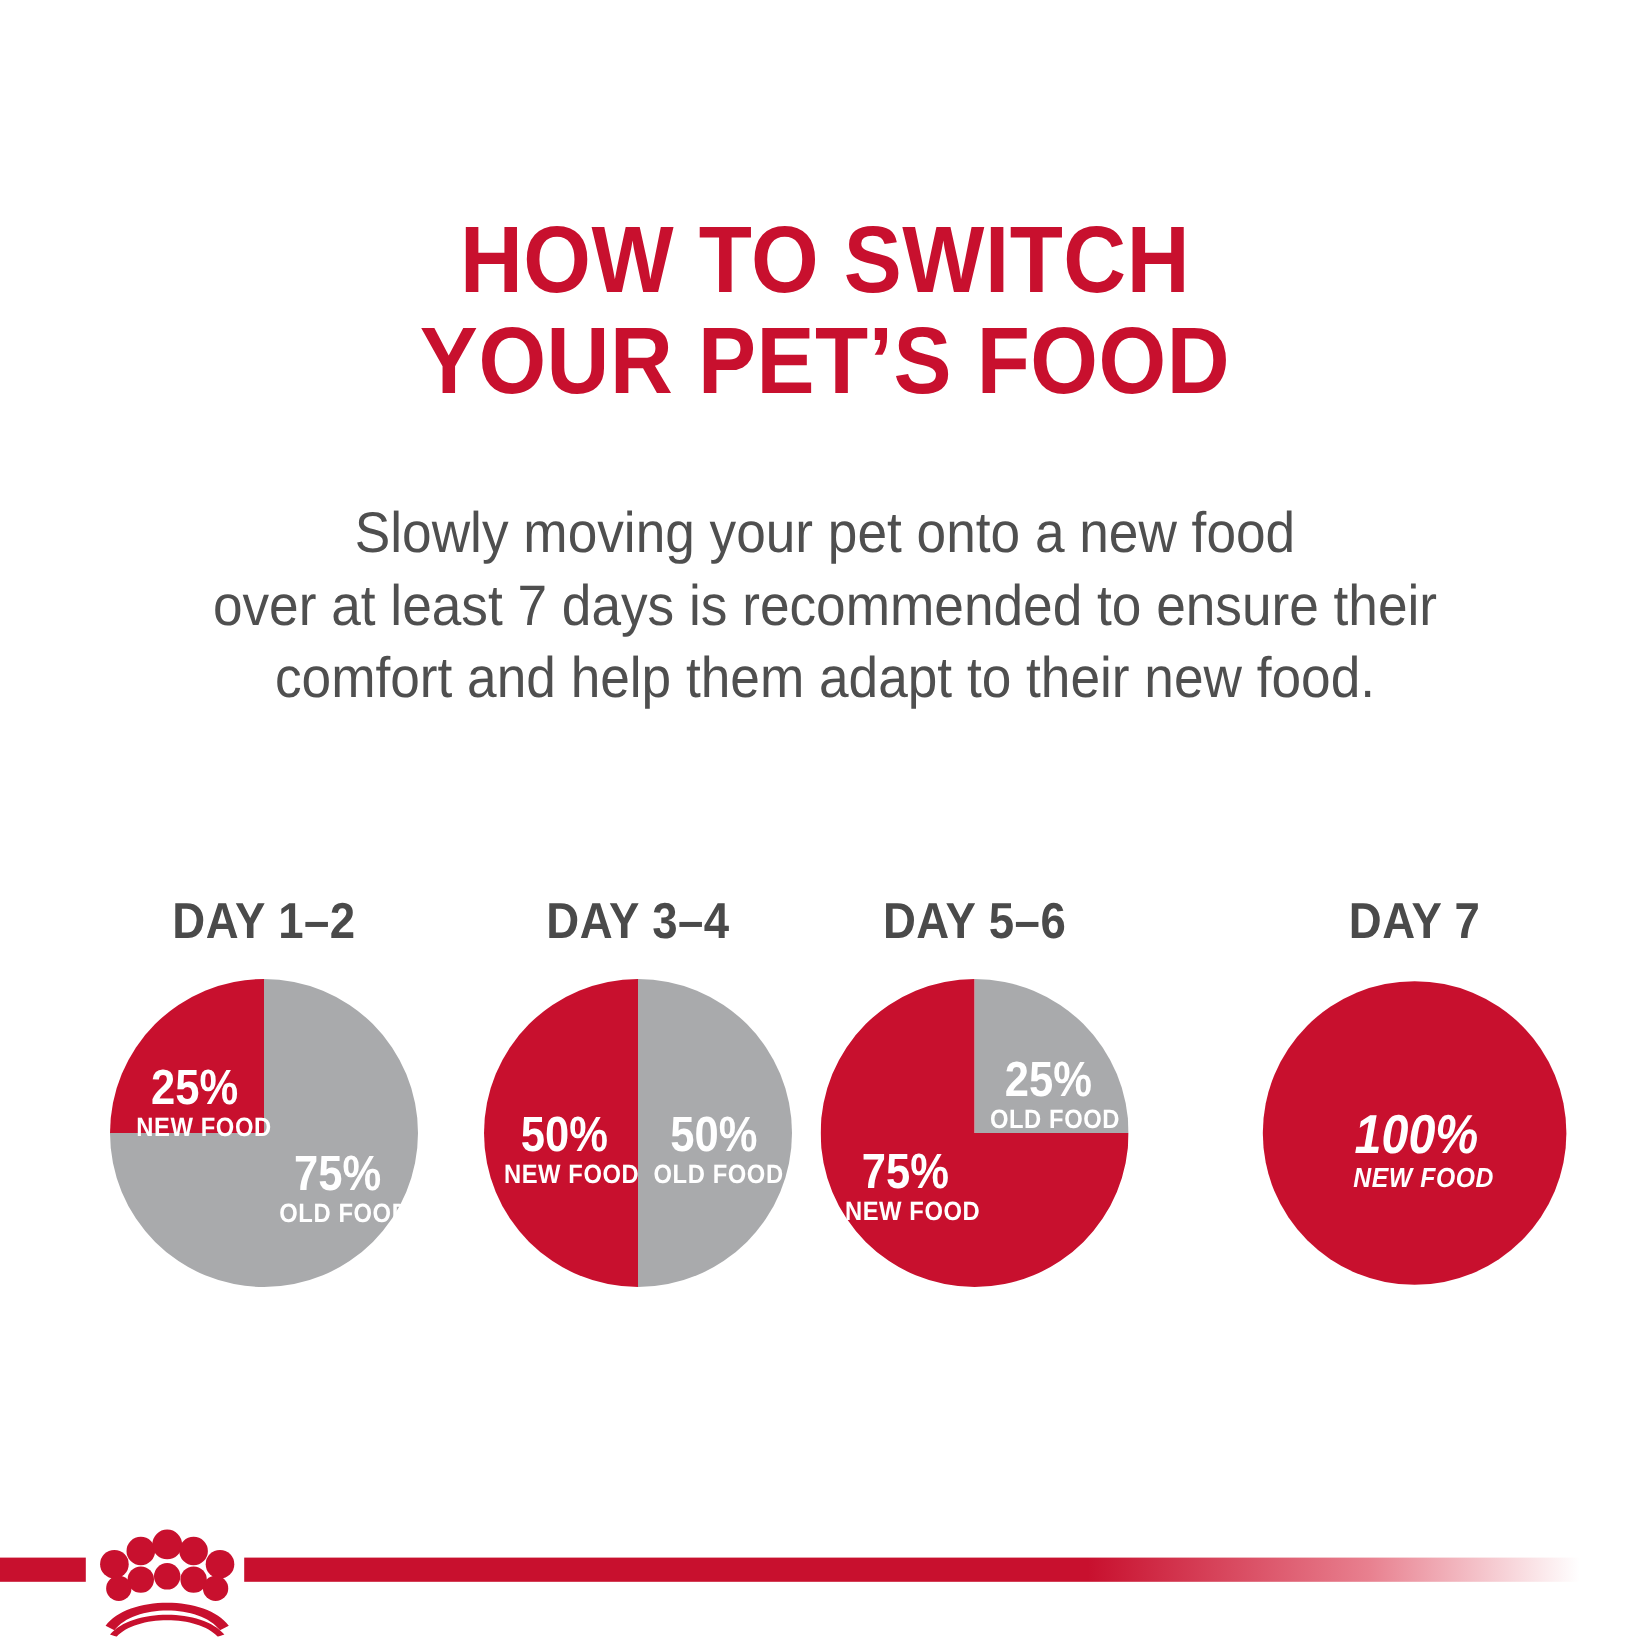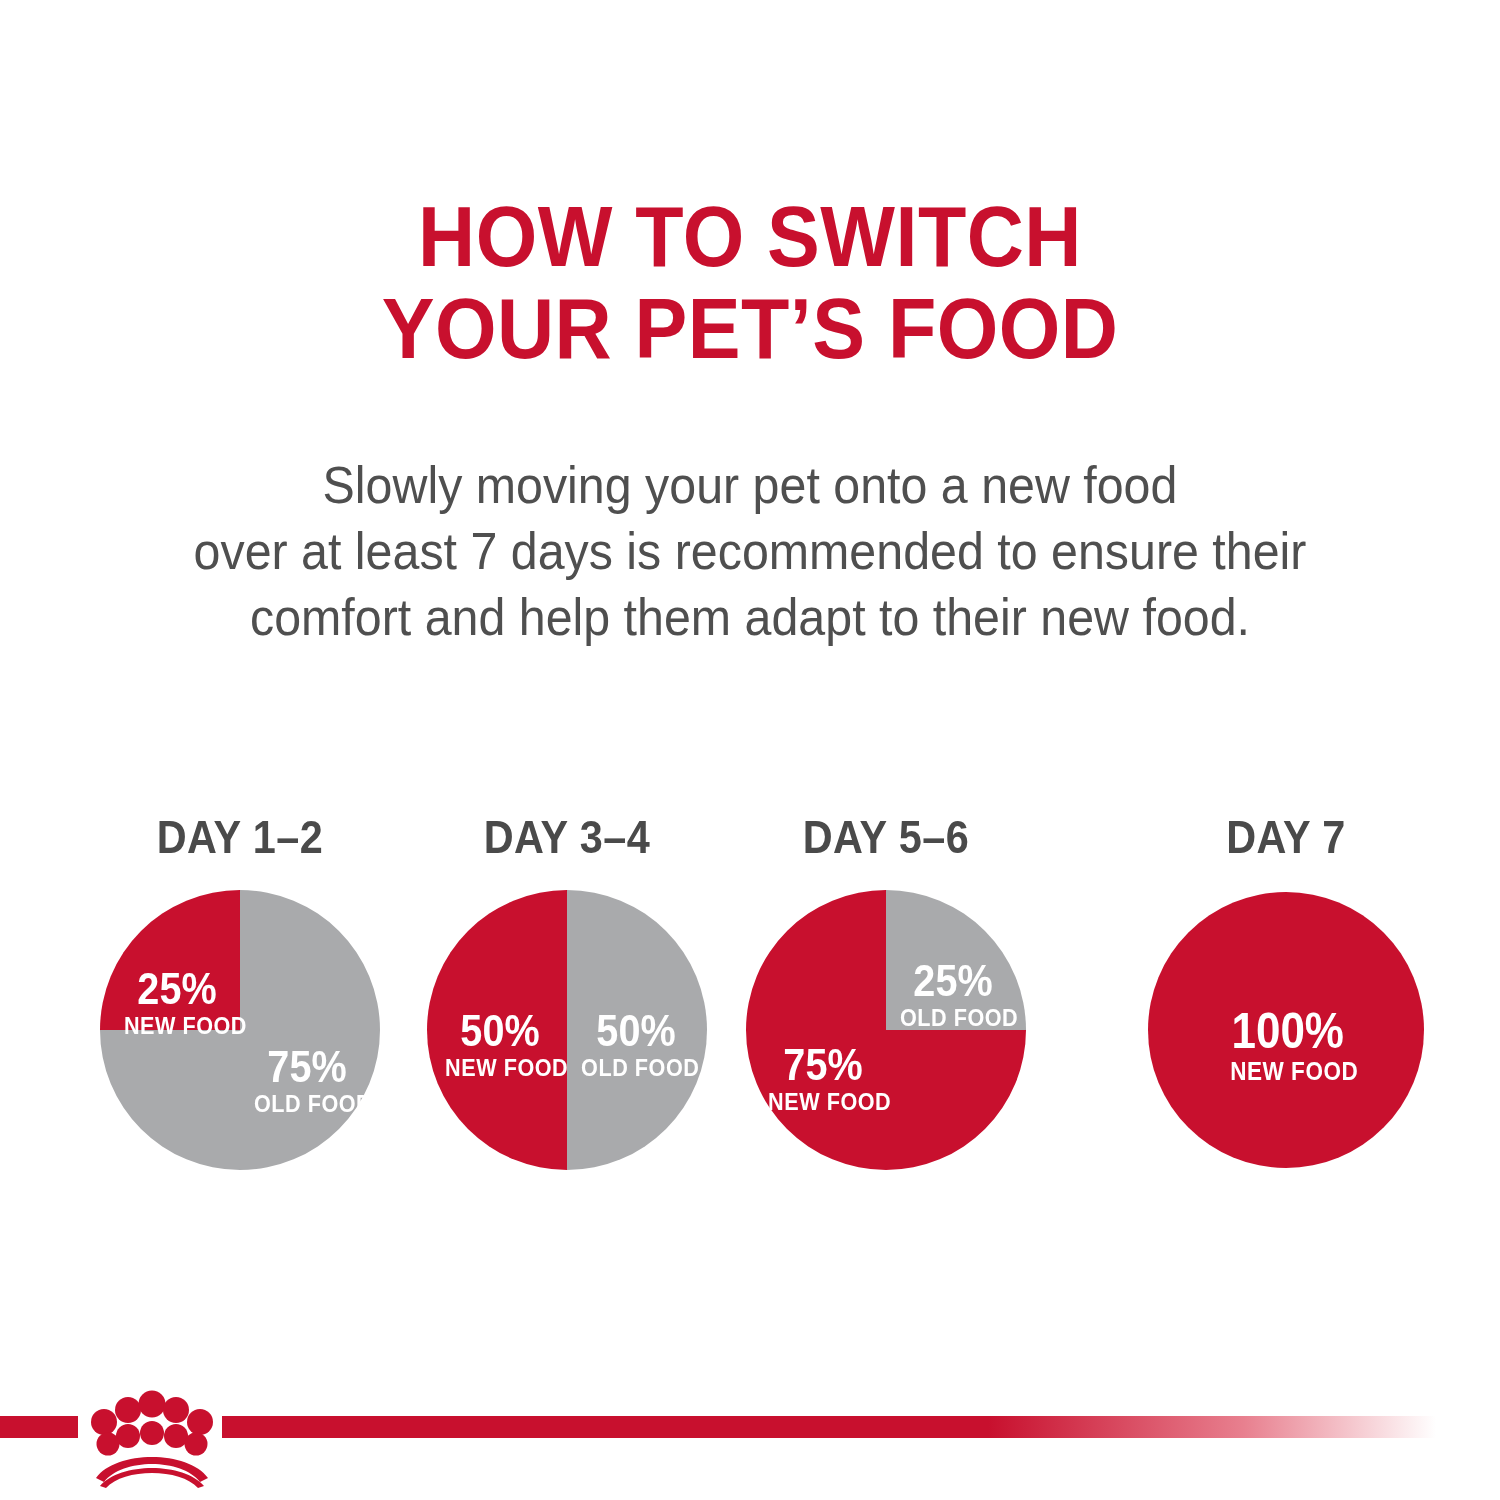--- a/index.html
+++ b/index.html
@@ -73,21 +73,21 @@
     height: 420px;
   }
   .pie-col {
     position: absolute;
     top: 0;
     width: 300px;
     height: 420px;
     margin-top: 48px;
   }
   .pie-col.c0 { left: 90px; }
-  .pie-col.c1 { left: 417px; }
+  .pie-col.c1 { left: 430px; }
   .pie-col.c2 { left: 736px; }
   .pie-col.c3 { left: 1136px; }
 
   .day-label {
     position: absolute;
     left: 0; top: 0;
     width: 300px;
     text-align: center;
     color: #4A4A4A;
     font-family: "Liberation Sans Narrow", "Liberation Sans", sans-serif;
@@ -256,21 +256,21 @@
         </div>
       </div>
     </div>
 
     <div class="pie-col c3">
       <div class="day-label">DAY 7</div>
       <div class="pie-wrap">
         <svg viewBox="0 0 280 280" xmlns="http://www.w3.org/2000/svg">
           <circle cx="140" cy="140" r="138" fill="#C8102E"></circle>
         </svg>
-        <div class="slice-label big" style="left:78px; top:116px; width:124px;">
+        <div class="slice-label big" style="left:78px; top:116px; width:124px;font-style:italic;">
           <span class="pct">100%</span>
           <span class="food">NEW FOOD</span>
         </div>
       </div>
     </div>
 
   </div>
 
   <div class="footer">
     <div class="bar-left"></div>

